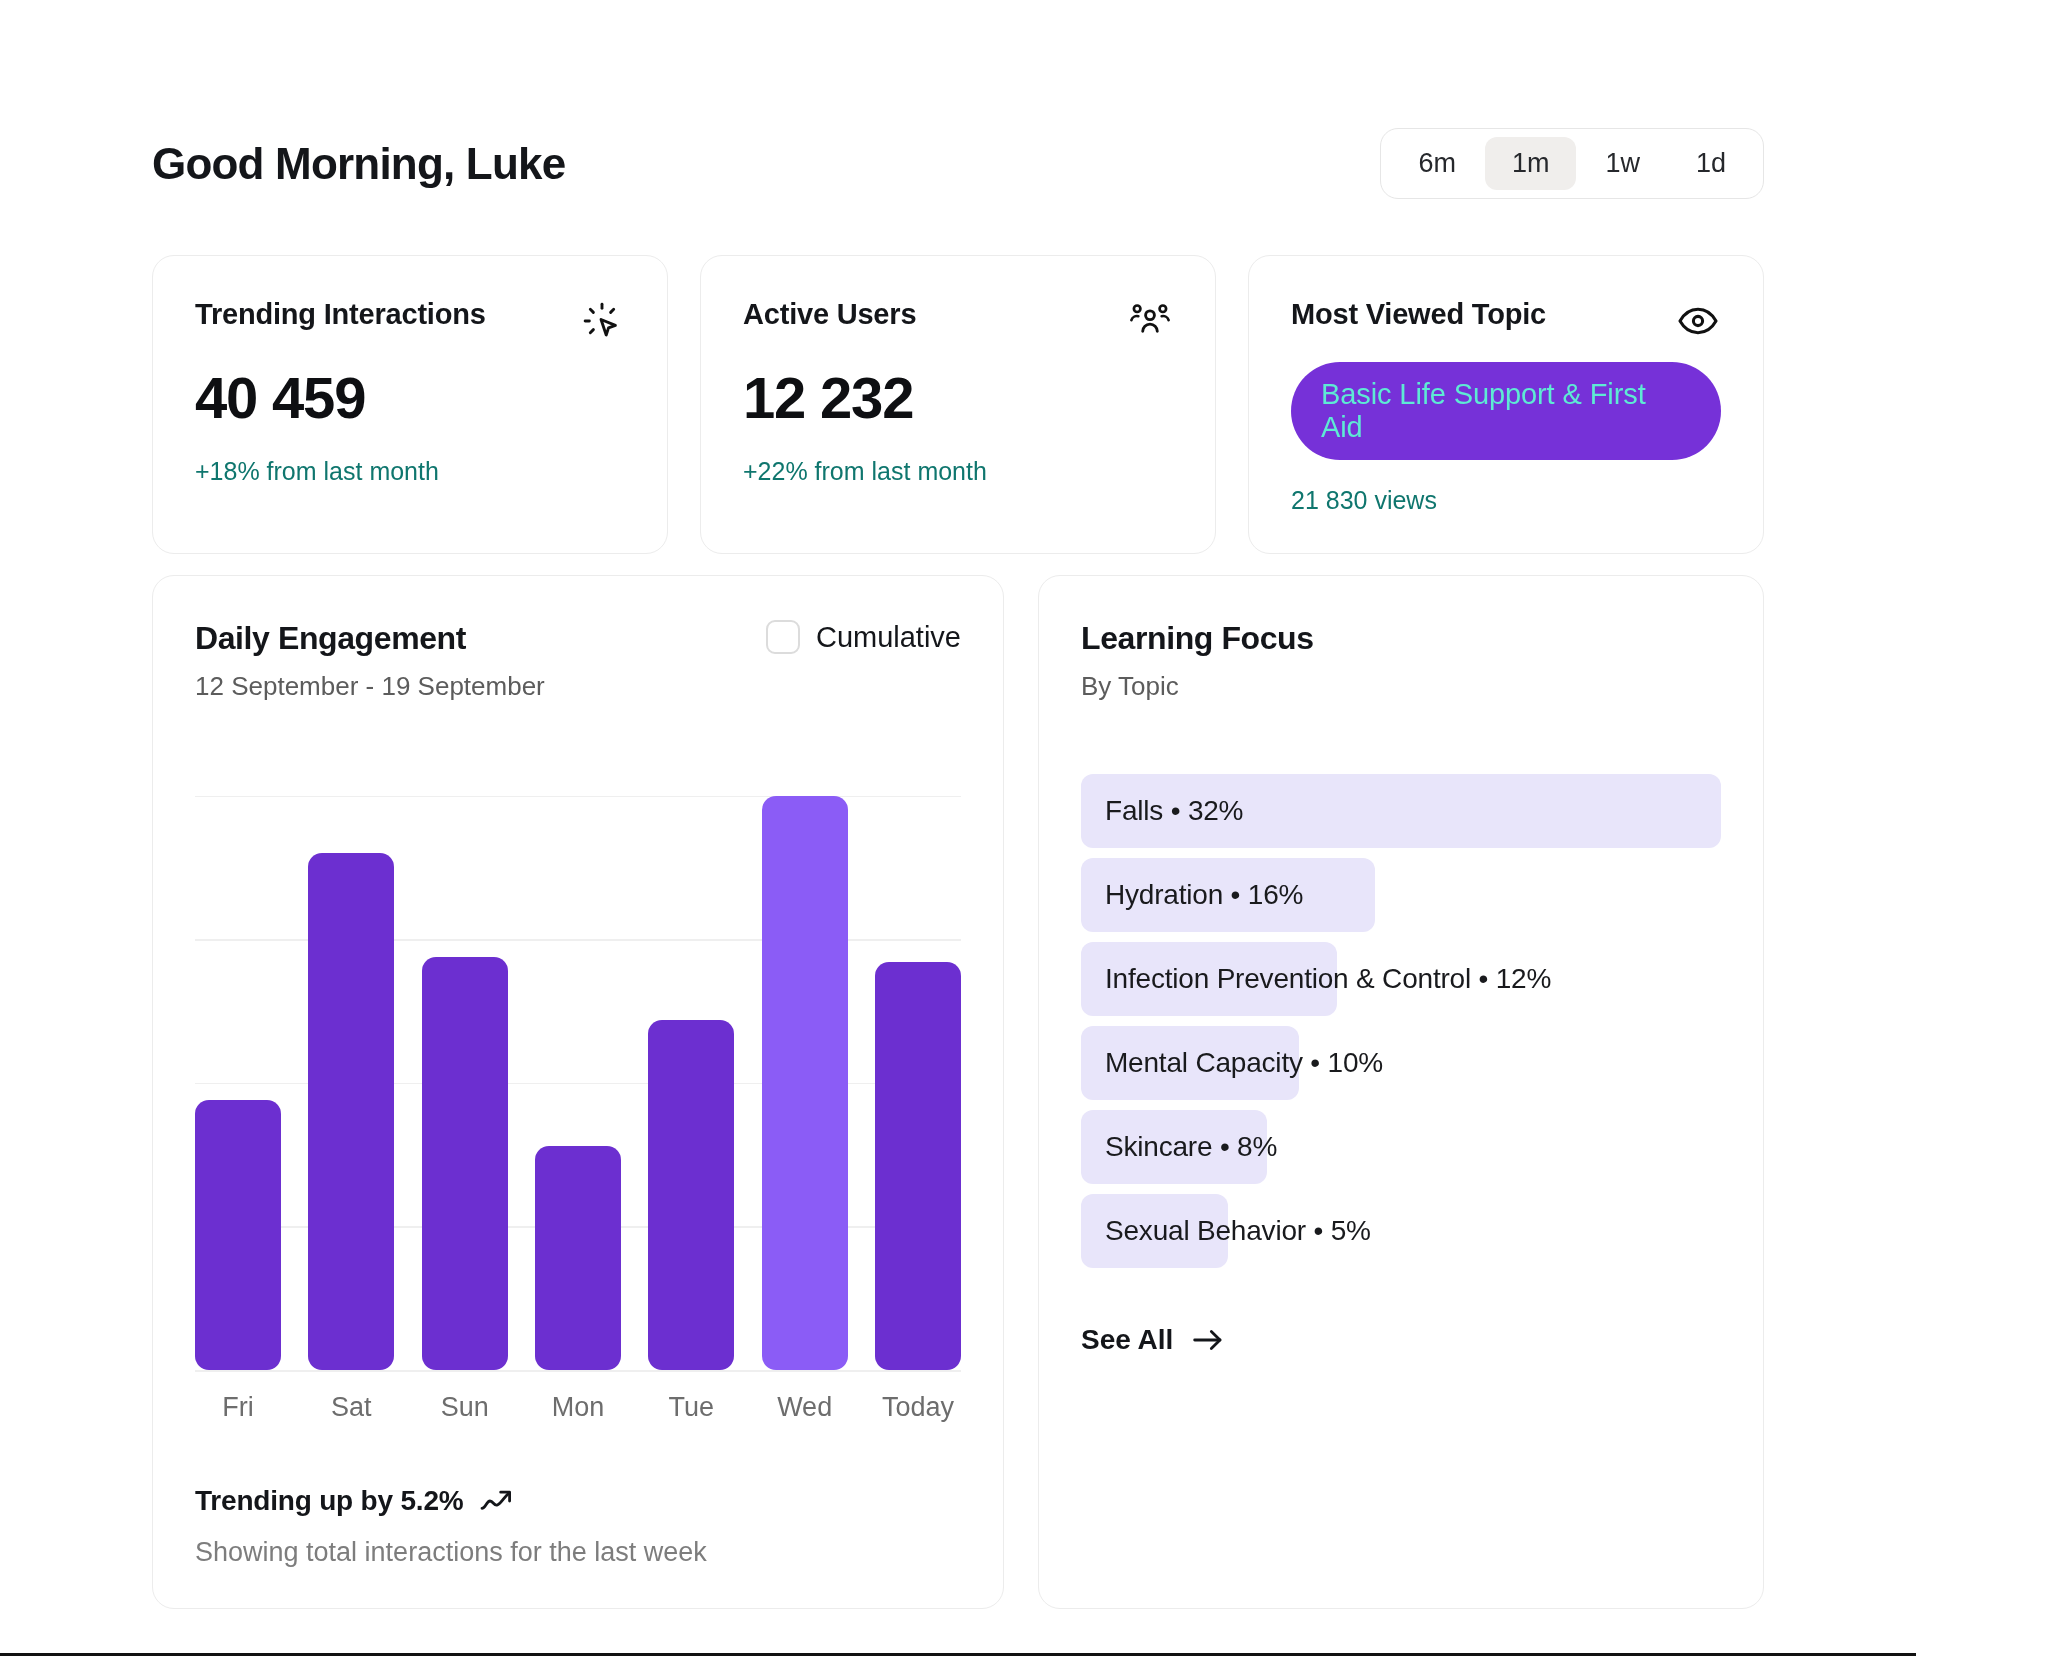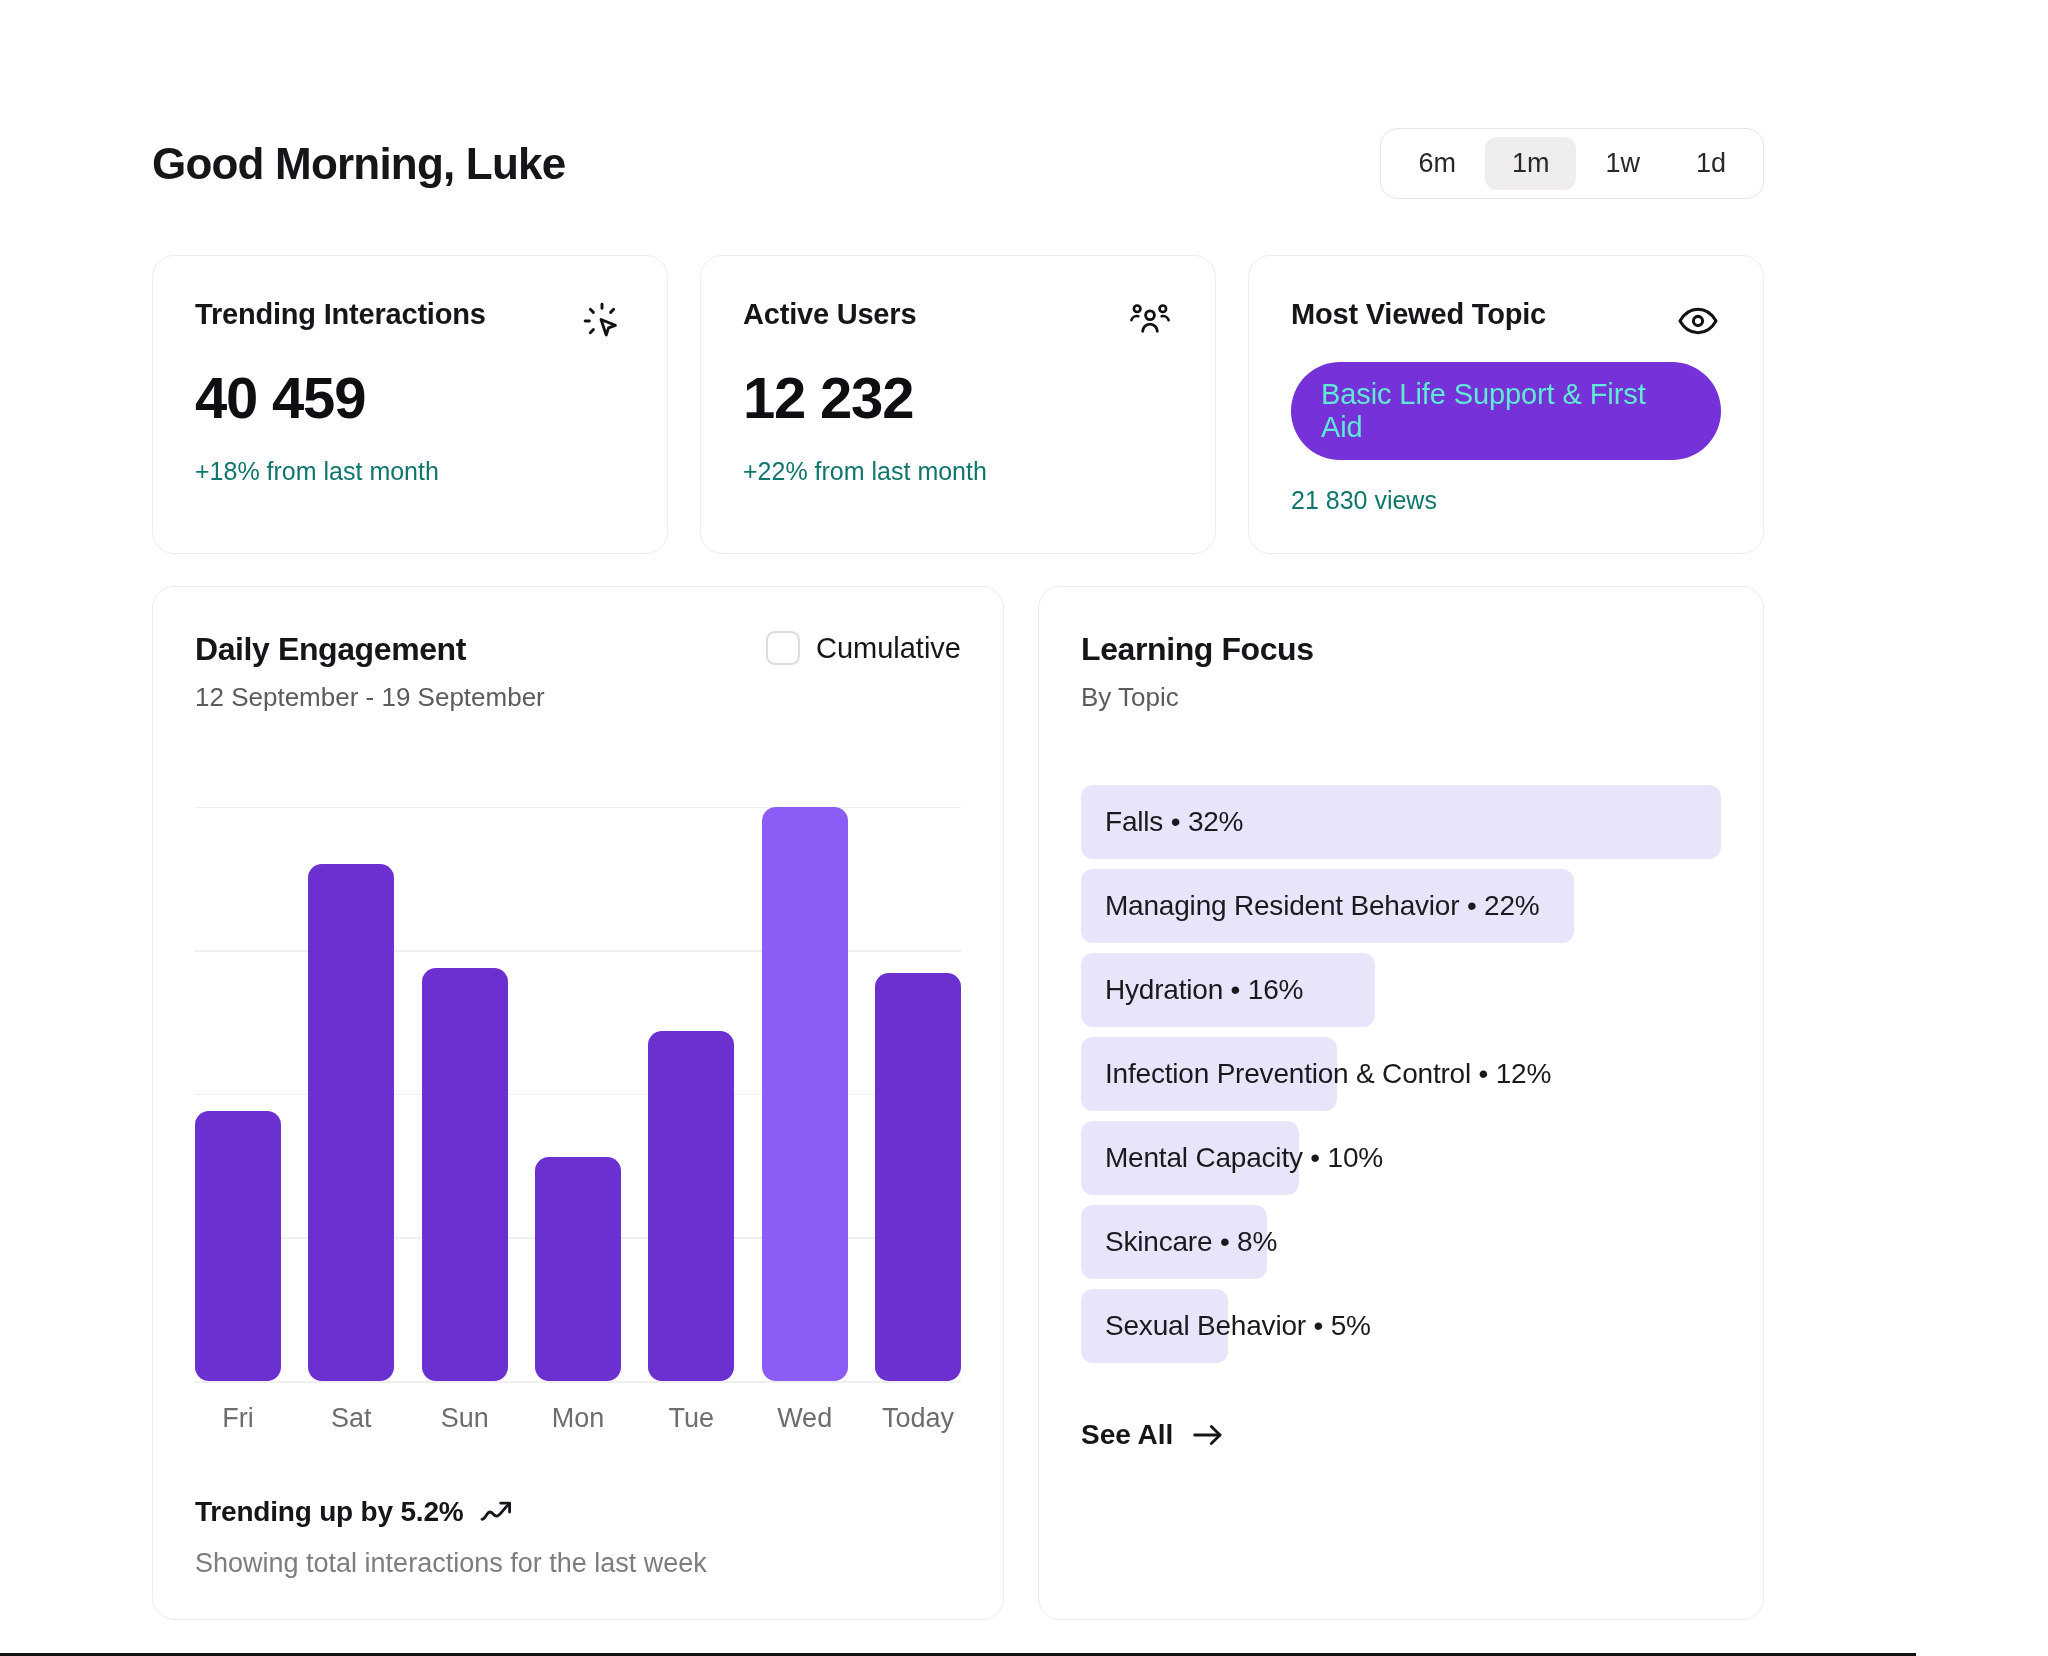--- a/index.html
+++ b/index.html
@@ -51,21 +51,21 @@
   }
   .kpi-sub { font-size: 25px; color: #0f766e; margin-top: 26px; }
   .kpi-icon { width: 46px; height: 46px; flex: 0 0 auto; }
   .pill {
     display: inline-block; background: #7631d8; color: #5eead4;
     font-size: 29px; font-weight: 500;
     padding: 16px 30px; border-radius: 999px; margin-top: 18px;
     letter-spacing: -0.1px;
   }
   
-  .panels { display: flex; gap: 34px; margin-top: 32px; }
+  .panels { display: flex; gap: 34px; margin-top: 21px; }
   .panel {
     border: 1.6px solid #ececec; border-radius: 22px; background: #fff;
     padding: 44px 42px 40px 42px;
   }
   .panel-left { width: 852px; }
   .panel-right { flex: 1; }
   .panel-title { font-size: 32px; font-weight: 700; color: #14161a; letter-spacing: -0.4px; }
   .panel-sub { font-size: 26px; color: #5c5c5c; margin-top: 14px; }
   .panel-head { display: flex; justify-content: space-between; align-items: flex-start; }
   .cumulative {
@@ -243,24 +243,20 @@
     <div class="panel panel-right">
       <div class="panel-title">Learning Focus</div>
       <div class="panel-sub">By Topic</div>
 
       <div class="topics" id="topics">
           <div class="topic-row">
             <div class="topic-bar" style="width: 100%;"></div>
             <div class="topic-label">Falls • 32%</div>
           </div>
           <div class="topic-row">
-            <div class="topic-bar" style="width: 77%;"></div>
-            <div class="topic-label">Managing Resident Behavior • 22%</div>
-          </div>
-          <div class="topic-row">
             <div class="topic-bar" style="width: 46%;"></div>
             <div class="topic-label">Hydration • 16%</div>
           </div>
           <div class="topic-row">
             <div class="topic-bar" style="width: 40%;"></div>
             <div class="topic-label">Infection Prevention &amp; Control • 12%</div>
           </div>
           <div class="topic-row">
             <div class="topic-bar" style="width: 34%;"></div>
             <div class="topic-label">Mental Capacity • 10%</div>

